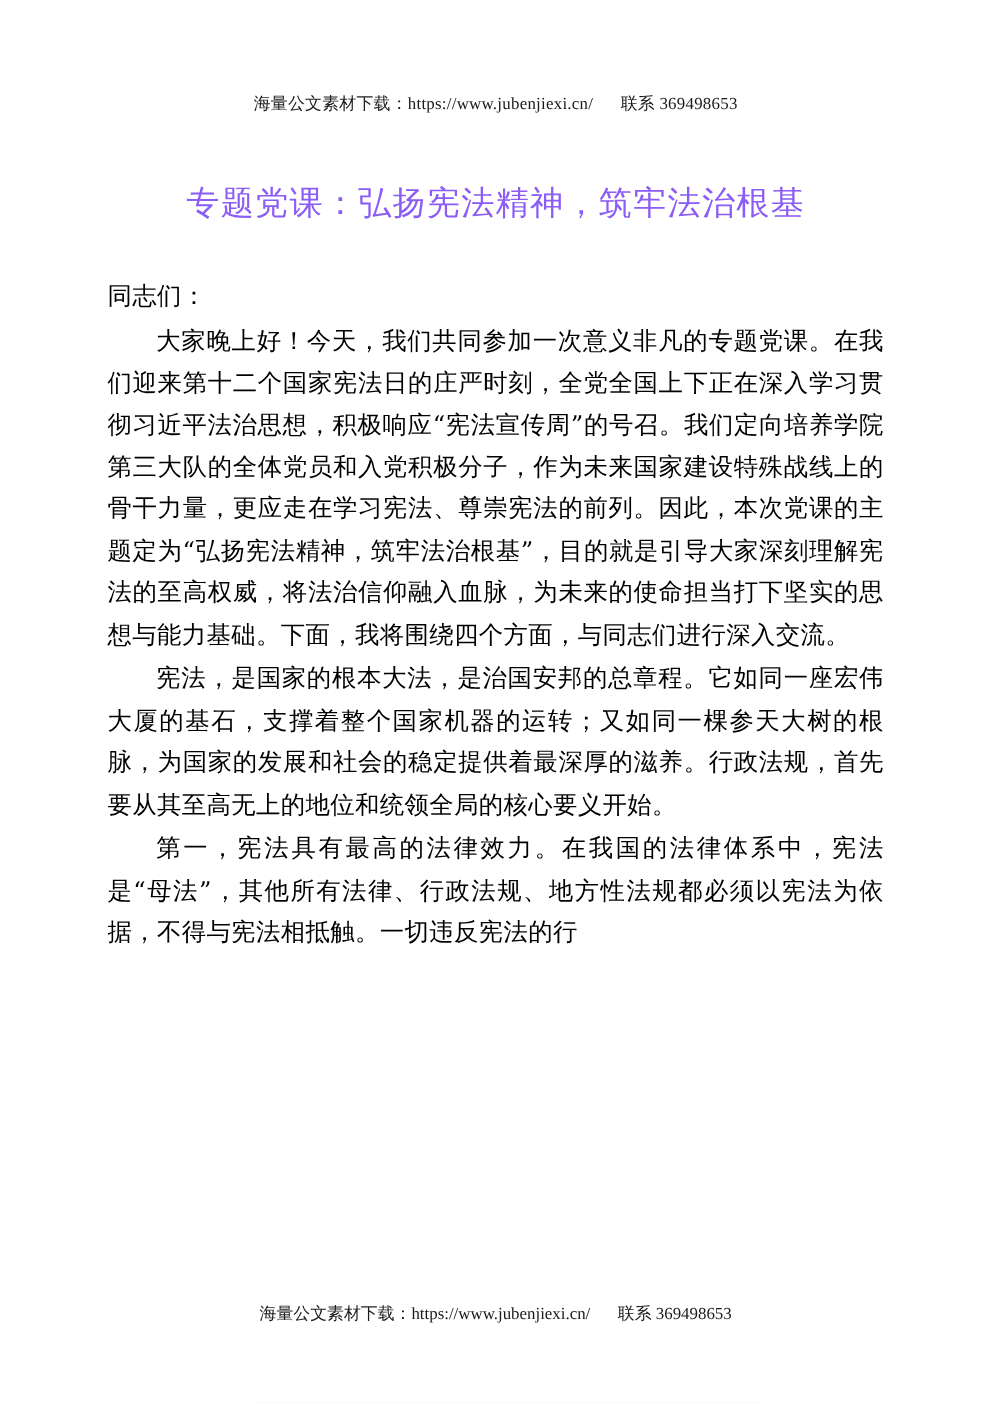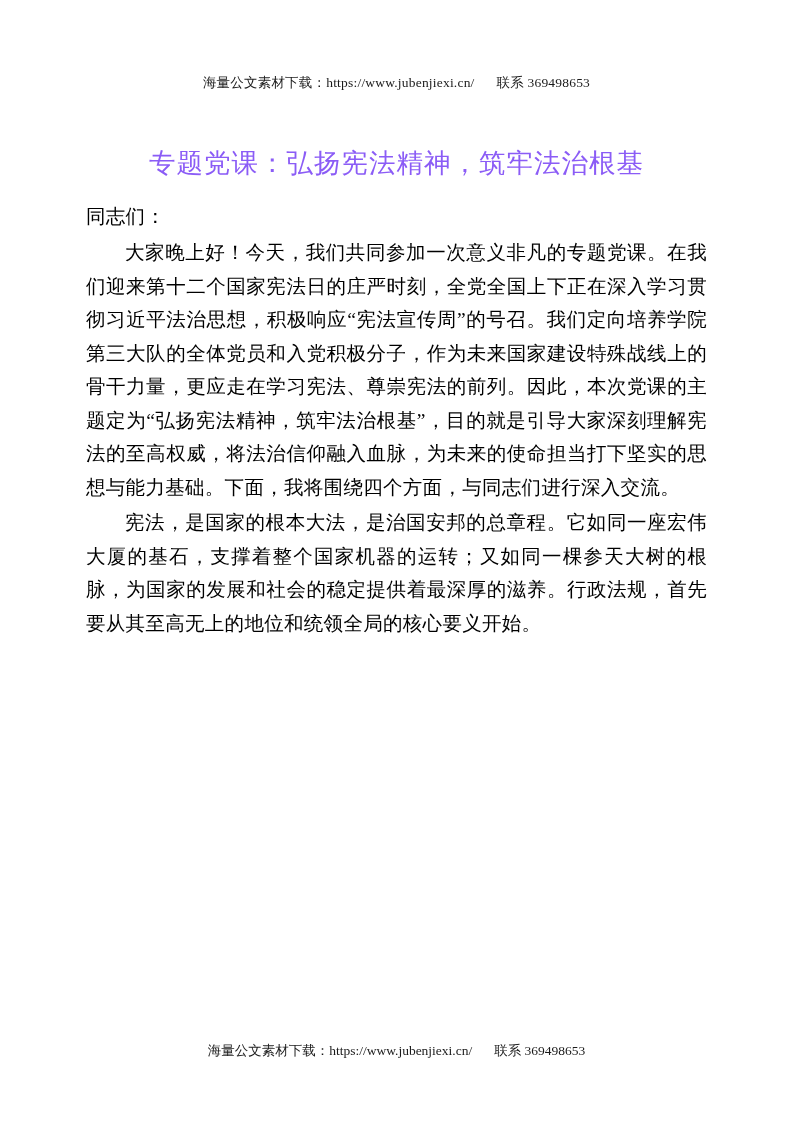--- a/index.html
+++ b/index.html
@@ -49,35 +49,34 @@
     text-align: center;
     font-size: 26.5px;
     font-weight: normal;
     font-family: "DejaVu Serif", serif;
     color: #8b5cf6;
     margin: 54px 0 0 0;
     letter-spacing: 1px;
     line-height: 1.3;
   }
   .body-block {
-    margin-top: 20px;
+    margin-top: 40px;
   }
   p.para {
     font-size: 19.5px;
     line-height: 1.72;
     color: #000;
     margin: 0 0 2px 0;
     text-align: justify;
     text-justify: inter-ideograph;
     font-family: "DejaVu Serif", serif;
     letter-spacing: 0.3px;
   }
   p.indent {
     text-indent: 2em;
-    font-family: Liberation Serif, serif;
   }
   p.heading {
     font-weight: bold;
     text-indent: 2em;
     font-family: "DejaVu Sans", sans-serif;
     font-size: 19px;
     letter-spacing: 0.2px;
   }
   .footer-note {
     position: absolute;
@@ -104,20 +103,21 @@
     <div class="header-note">
       <span>海量公文素材下载：</span><span class="url">https://www.jubenjiexi.cn/</span><span class="sep"></span><span>联系</span> <span>369498653</span>
     </div>
 
     <h1 class="doc-title">专题党课：弘扬宪法精神，筑牢法治根基</h1>
 
     <div class="body-block">
       <p class="para">同志们：</p>
       <p class="para indent">大家晚上好！今天，我们共同参加一次意义非凡的专题党课。在我们迎来第十二个国家宪法日的庄严时刻，全党全国上下正在深入学习贯彻习近平法治思想，积极响应“宪法宣传周”的号召。我们定向培养学院第三大队的全体党员和入党积极分子，作为未来国家建设特殊战线上的骨干力量，更应走在学习宪法、尊崇宪法的前列。因此，本次党课的主题定为“弘扬宪法精神，筑牢法治根基”，目的就是引导大家深刻理解宪法的至高权威，将法治信仰融入血脉，为未来的使命担当打下坚实的思想与能力基础。下面，我将围绕四个方面，与同志们进行深入交流。</p>
       <p class="para indent">宪法，是国家的根本大法，是治国安邦的总章程。它如同一座宏伟大厦的基石，支撑着整个国家机器的运转；又如同一棵参天大树的根脉，为国家的发展和社会的稳定提供着最深厚的滋养。行政法规，首先要从其至高无上的地位和统领全局的核心要义开始。</p>
+      <p class="para indent">第一，宪法具有最高的法律效力。在我国的法律体系中，宪法是“母法”，其他所有法律、行政法规、地方性法规都必须以宪法为依据，不得与宪法相抵触。一切违反宪法的行</p>
     </div>
 
   </div>
 
   <div class="footer-note">
     <span>海量公文素材下载：</span><span class="url">https://www.jubenjiexi.cn/</span><span class="sep"></span><span>联系</span> <span>369498653</span>
   </div>
 </div>
 
 </body></html>

